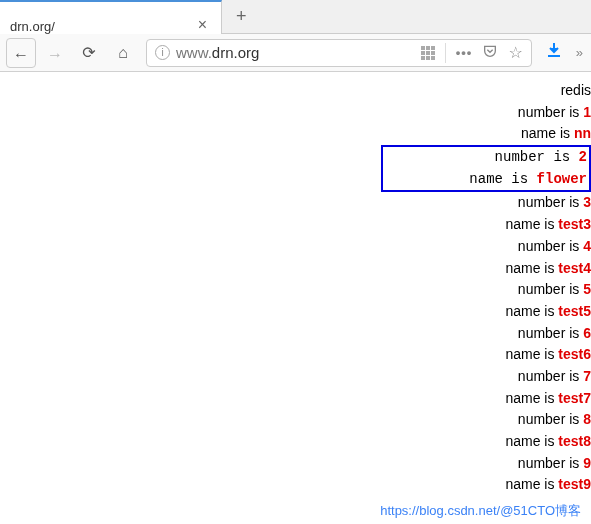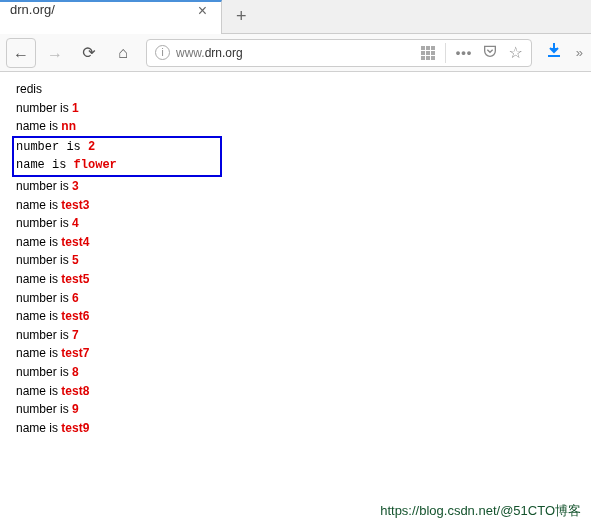--- a/index.html
+++ b/index.html
@@ -18,21 +18,21 @@
     }
     .tab-bar {
       display: flex;
       align-items: center;
       height: 34px;
       background: #f0f0f0;
       border-bottom: 1px solid #ccc;
     }
     .tab {
       display: flex;
-      align-items: flex-start;
+      align-items: flex-end;
       height: 34px;
       padding: 0 10px;
       background: #fff;
       border-right: 1px solid #ccc;
       border-top: 2px solid #4a90d9;
       width: 222px;
       justify-content: space-between;
     }
     .tab-title {
       color: #333;
@@ -96,21 +96,21 @@
       width: 15px;
       height: 15px;
       display: flex;
       align-items: center;
       justify-content: center;
       font-size: 10px;
     }
     .url-text {
       flex: 1;
       color: #777;
-      font-size: 12px;
+      font-size: 15px;
     }
     .url-domain {
       color: #333;
     }
     .url-actions {
       display: flex;
       gap: 10px;
       align-items: center;
       color: #888;
     }
@@ -141,45 +141,46 @@
       font-size: 18px;
       padding: 0 6px;
       cursor: pointer;
     }
     .menu-right {
       display: flex;
       align-items: center;
       gap: 6px;
     }
     .content {
-      padding: 8px 16px;
+      padding: 8px 0;
       font-family: Verdana, Arial, sans-serif;
-      font-size: 12px;
+      font-size: 14px;
       line-height: 1.55;
       color: #000;
+      text-align: right;
     }
     .line {
       white-space: pre;
     }
     .value {
       color: #e00000;
       font-weight: bold;
     }
     .highlight-box {
       border: 2px solid #0000e0;
       display: inline-block;
       padding: 0 2px;
       margin-left: -4px;
       font-family: Liberation Mono, monospace;
     }
     .watermark {
       position: absolute;
       bottom: 4px;
       right: 10px;
-      color: #14532d;
+      color: #3b82f6;
       font-size: 13px;
     }
     .overflow-icon {
       color: #888;
       padding: 0 2px;
     }
   </style>
 </head>
 <body>
 

